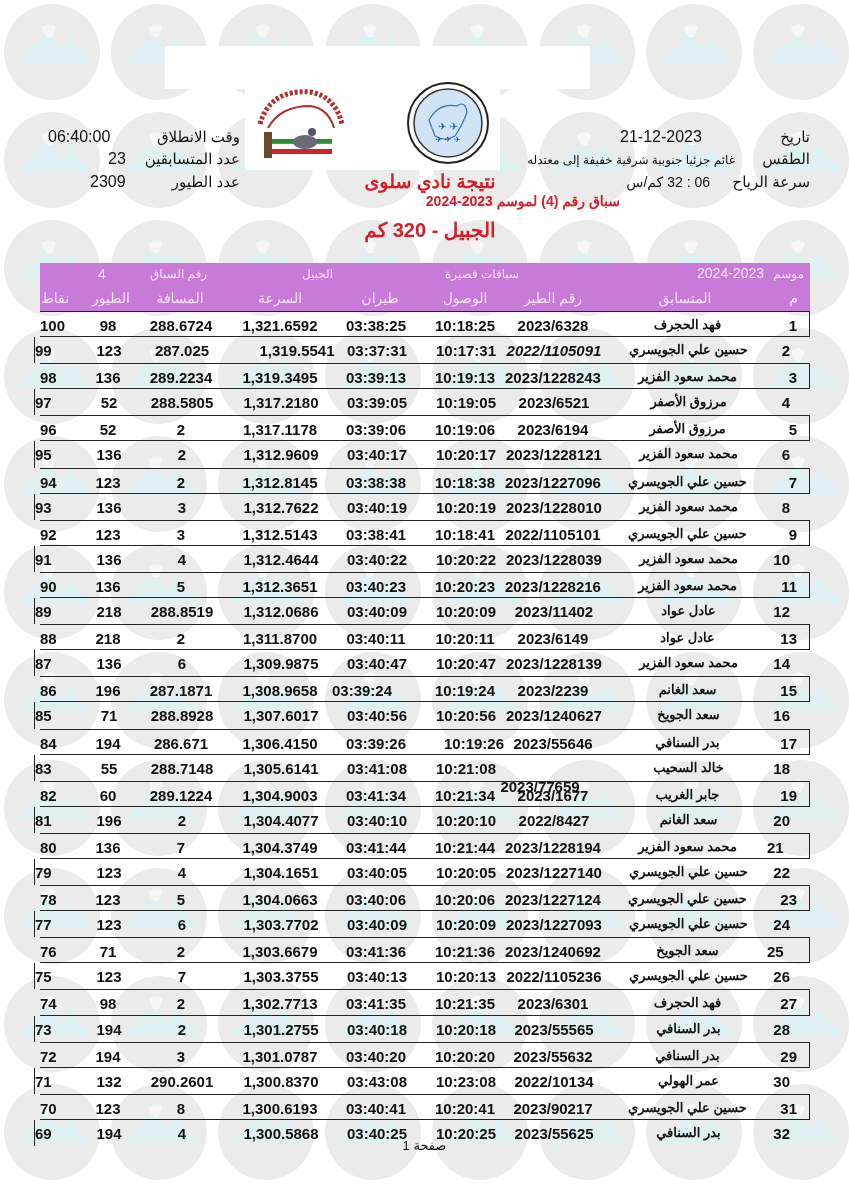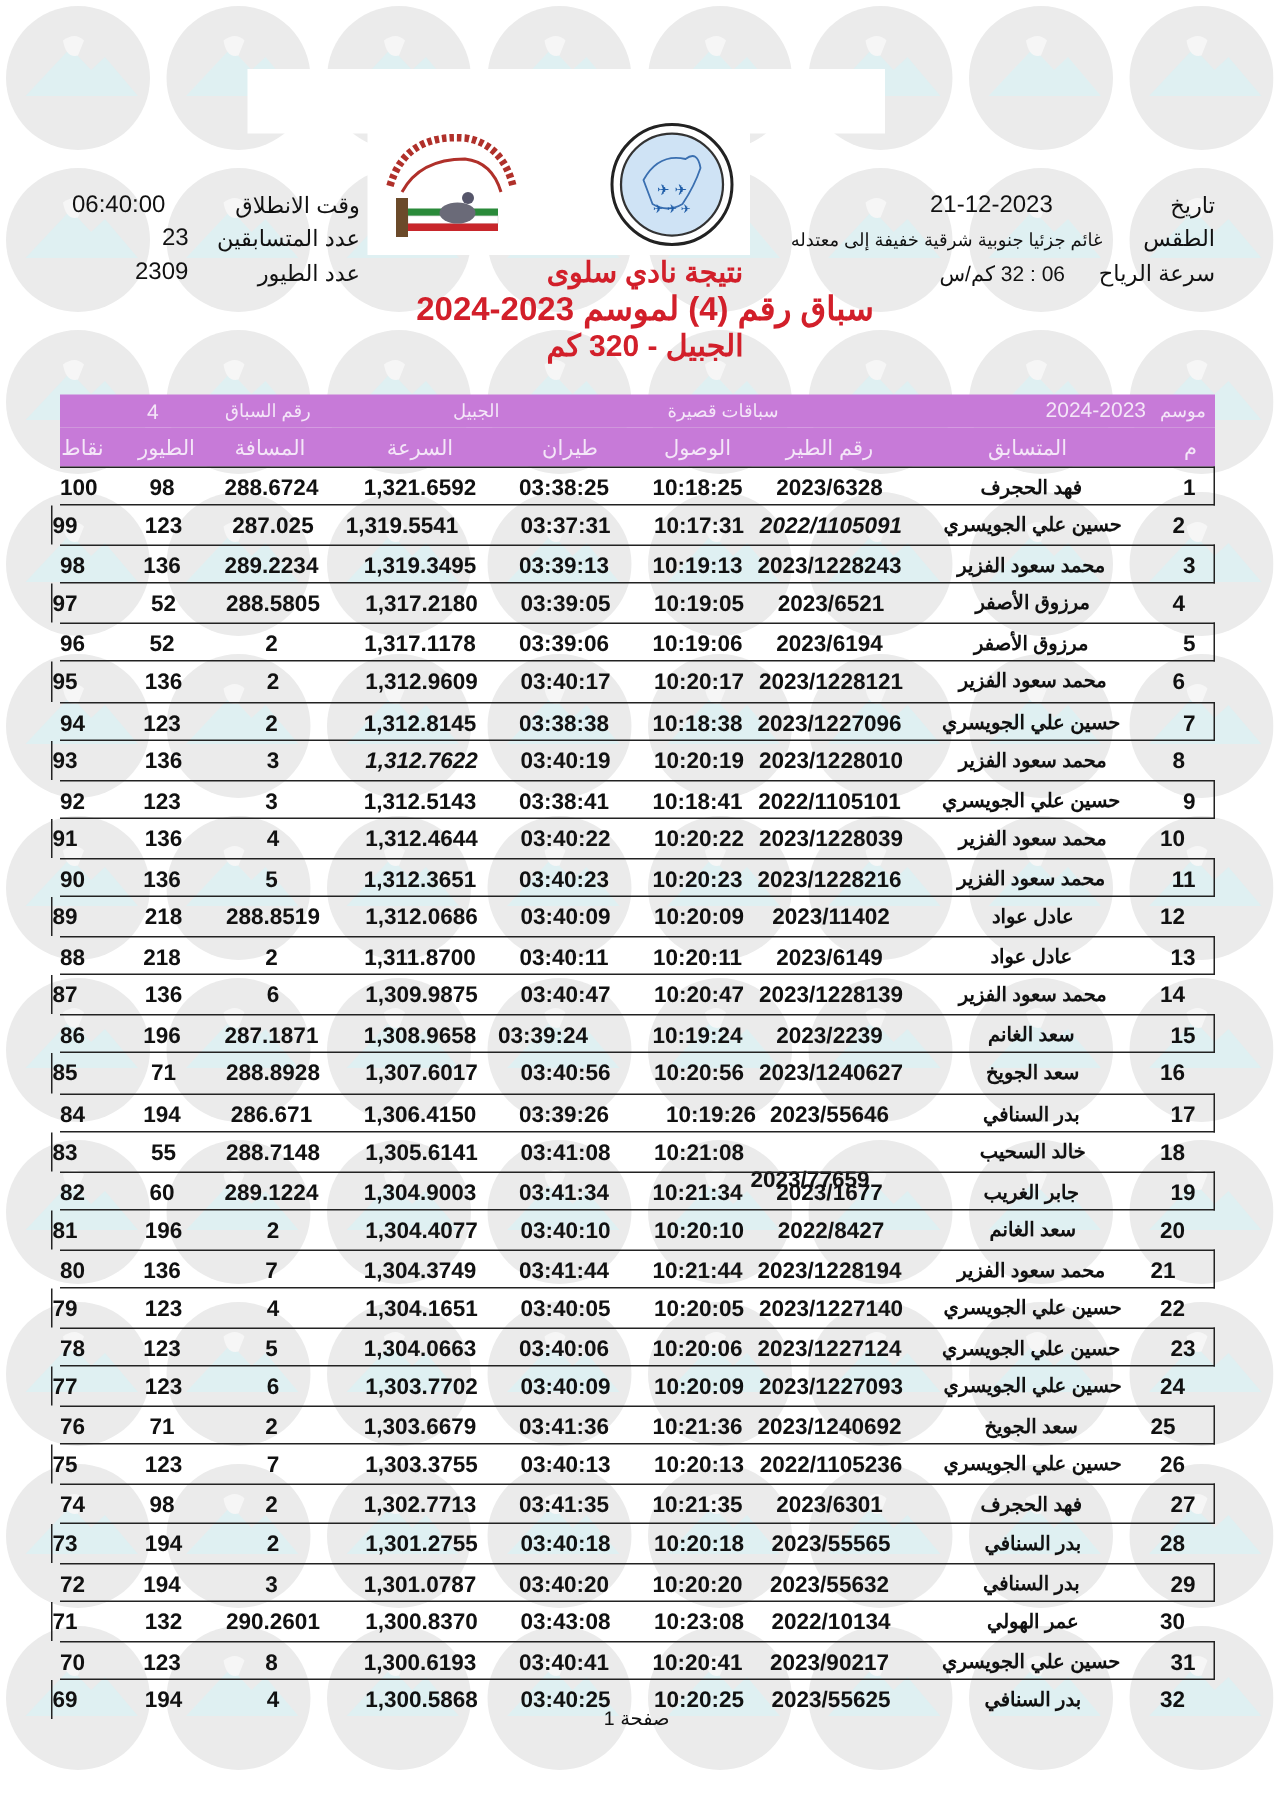--- a/index.html
+++ b/index.html
@@ -503,21 +503,21 @@
 <div class="info" style="left:40px;top:128px;width:200px;height:70px;">
   <span class="lbl" style="right:0;top:0;">وقت الانطلاق</span>
   <span class="val" style="left:8px;top:0;font-size:16px;">06:40:00</span>
   <span class="lbl" style="right:0;top:22px;">عدد المتسابقين</span>
   <span class="val" style="left:68px;top:22px;font-size:16px;">23</span>
   <span class="lbl" style="right:0;top:45px;">عدد الطيور</span>
   <span class="val" style="left:50px;top:45px;font-size:16px;">2309</span>
 </div>
 
 <div class="title" style="top:170px;font-size:19px;">نتيجة نادي سلوى</div>
-<div class="title" style="top:193px;font-size:22px;">سباق رقم (4) لموسم 2023-2024</div>
+<div class="title" style="top:193px;font-size:14px;text-align:right;">سباق رقم (4) لموسم 2023-2024</div>
 <div class="title" style="top:218px;font-size:20px;">الجبيل - 320 كم</div>
 
 <div class="tbl">
   <div class="head1">
     <span class="c" style="right:6px;top:4px;direction:rtl;">موسم</span>
     <span class="c" style="right:46px;top:2px;font-size:14px;">2024-2023</span>
     <span class="c" style="left:405px;top:4px;">سباقات قصيرة</span>
     <span class="c" style="left:262px;top:4px;">الجبيل</span>
     <span class="c" style="left:110px;top:4px;">رقم السباق</span>
     <span class="c" style="left:58px;top:3px;font-size:14px;">4</span>
@@ -544,21 +544,21 @@
         <span class="c" style="left:96px;width:90px;">288.6724</span>
         <span class="c" style="left:48px;width:40px;">98</span>
         <span class="c" style="left:0;width:34px;text-align:left;">100</span>
       </div>
       <div class="row even">
         <span class="c" style="right:10px;width:30px;text-align:right;">2</span>
         <span class="c name" style="left:591px;width:125px;">حسين علي الجويسري</span>
         <span class="c" style="left:469px;width:100px;font-style:italic;">2022/1105091</span>
         <span class="c" style="left:391px;width:80px;">10:17:31</span>
         <span class="c" style="left:302px;width:80px;">03:37:31</span>
-        <span class="c" style="left:183px;width:100px;">1,319.5541</span>
+        <span class="c" style="left:212px;width:100px;">1,319.5541</span>
         <span class="c" style="left:102px;width:90px;">287.025</span>
         <span class="c" style="left:54px;width:40px;">123</span>
         <span class="c" style="left:0;width:34px;text-align:left;">99</span>
       </div>
       <div class="row odd">
         <span class="c" style="right:12px;width:30px;text-align:right;">3</span>
         <span class="c name" style="left:585px;width:125px;">محمد سعود الفزير</span>
         <span class="c" style="left:463px;width:100px;">2023/1228243</span>
         <span class="c" style="left:385px;width:80px;">10:19:13</span>
         <span class="c" style="left:296px;width:80px;">03:39:13</span>
@@ -610,21 +610,21 @@
         <span class="c" style="left:96px;width:90px;">2</span>
         <span class="c" style="left:48px;width:40px;">123</span>
         <span class="c" style="left:0;width:34px;text-align:left;">94</span>
       </div>
       <div class="row even">
         <span class="c" style="right:10px;width:30px;text-align:right;">8</span>
         <span class="c name" style="left:591px;width:125px;">محمد سعود الفزير</span>
         <span class="c" style="left:469px;width:100px;">2023/1228010</span>
         <span class="c" style="left:391px;width:80px;">10:20:19</span>
         <span class="c" style="left:302px;width:80px;">03:40:19</span>
-        <span class="c" style="left:196px;width:100px;font-style:italic;">1,312.7622</span>
+        <span class="c" style="left:196px;width:100px;">1,312.7622</span>
         <span class="c" style="left:102px;width:90px;">3</span>
         <span class="c" style="left:54px;width:40px;">136</span>
         <span class="c" style="left:0;width:34px;text-align:left;">93</span>
       </div>
       <div class="row odd">
         <span class="c" style="right:12px;width:30px;text-align:right;">9</span>
         <span class="c name" style="left:585px;width:125px;">حسين علي الجويسري</span>
         <span class="c" style="left:463px;width:100px;">2022/1105101</span>
         <span class="c" style="left:385px;width:80px;">10:18:41</span>
         <span class="c" style="left:296px;width:80px;">03:38:41</span>

